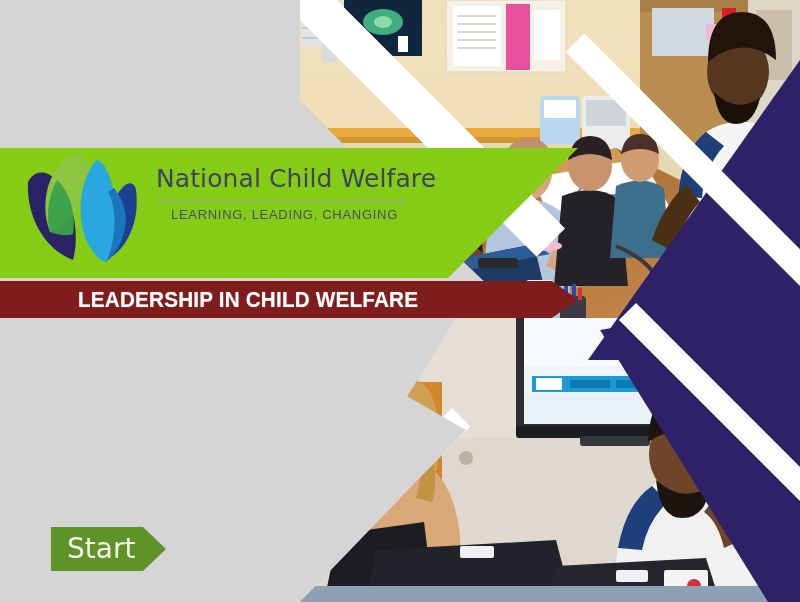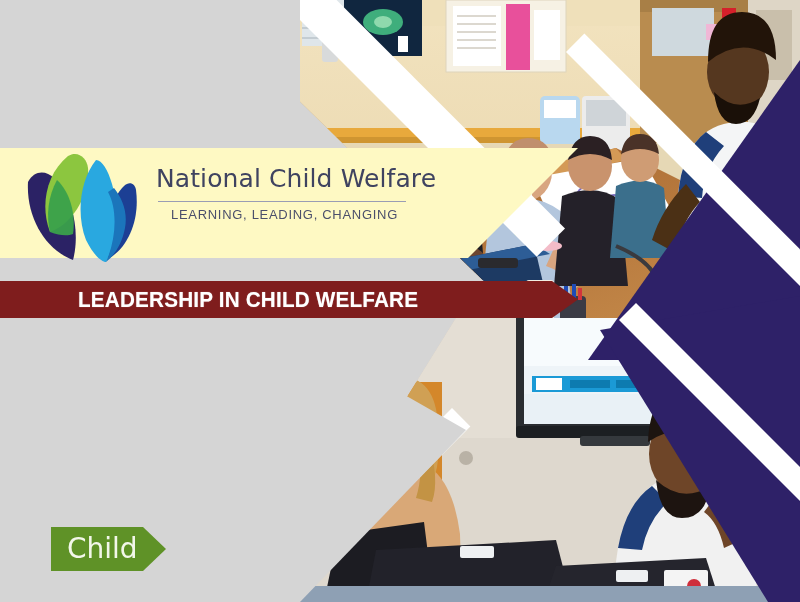--- a/index.html
+++ b/index.html
@@ -78,22 +78,22 @@
     position:absolute;left:0;top:318px;width:300px;height:284px;background:#d5d5d5;
   }
   #grey-bottom-wedge{
     position:absolute;left:270px;top:318px;width:220px;height:284px;background:#d5d5d5;
     clip-path:polygon(0 0, 196px 112px, 30px 284px, 0 284px);
   }
 
   
   #logo-card{
     position:absolute;
-    left:0; top:148px; width:578px; height:110px;
-    background:#fef9c3;
+    left:0; top:148px; width:578px; height:130px;
+    background:#84cc16;
     clip-path:polygon(0 0, 578px 0, 448px 130px, 0 130px);
   }
   #logo-row{
     position:absolute;left:24px;top:4px;
     display:flex;align-items:flex-start;
   }
   #logo-mark{width:118px;height:112px;flex:0 0 118px;}
   #logo-text{margin-left:14px;padding-top:12px;}
   .brand-line{
     font-family:"DejaVu Sans",sans-serif;
@@ -368,16 +368,16 @@
         <div id="tagline">LEARNING, LEADING, CHANGING</div>
       </div>
     </div>
   </div>
 
   <div id="banner">
     <span id="banner-text" class="nowrap">LEADERSHIP IN CHILD WELFARE</span>
   </div>
 
   <div id="start-button" role="button" tabindex="0">
-    <span id="start-label">Child</span>
+    <span id="start-label">Start</span>
   </div>
 
 </div>
 
 </body></html>

